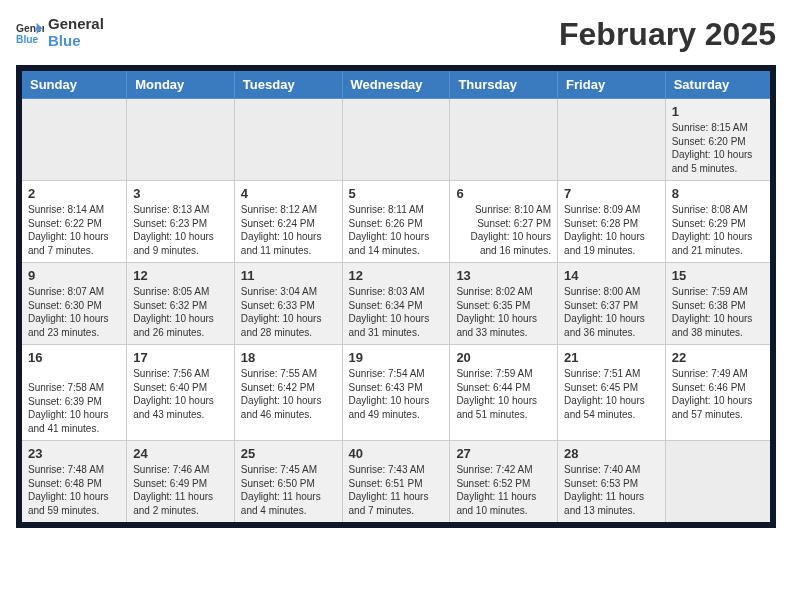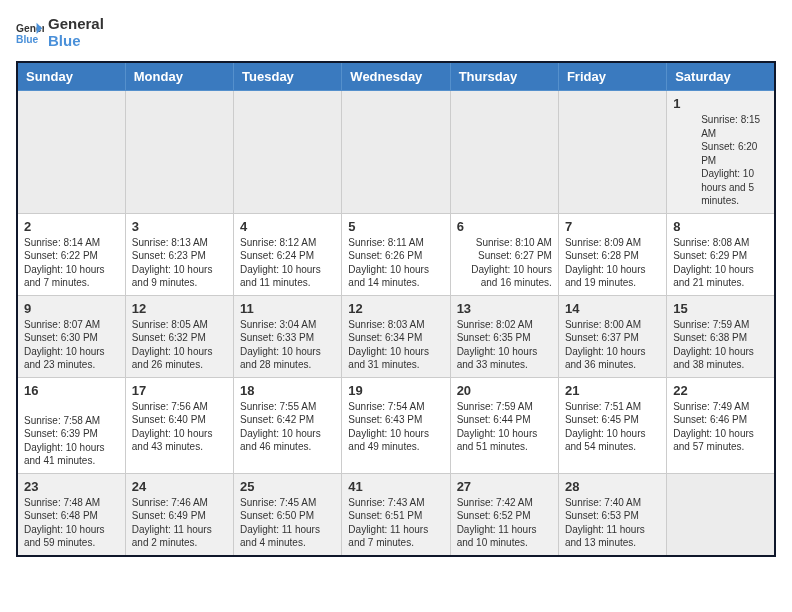--- a/index.html
+++ b/index.html
@@ -33,21 +33,21 @@
       font-weight: bold;
       color: #333;
     }
     .location {
       font-size: 16px;
       color: #555;
     }
     .calendar {
       width: 100%;
       border-collapse: collapse;
-      border: 2px solid #0f172a;
+      border: 6px solid #0f172a;
     }
     .calendar th {
       background-color: #3a7abf;
       color: #fff;
       text-align: left;
       padding: 6px 8px;
       font-size: 13px;
       font-weight: bold;
       border: 1px solid #5590cc;
     }
@@ -91,20 +91,21 @@
       <text x="0" y="14" font-size="11" font-weight="bold" fill="#333">General</text>
       <text x="0" y="26" font-size="11" font-weight="bold" fill="#4a90d9">Blue</text>
       <polygon points="22,4 28,10 22,16" fill="#4a90d9"></polygon>
     </svg>
     <div>
       <div style="font-size:15px;font-weight:bold;color:#333;line-height:1.1;">General</div>
       <div style="font-size:15px;font-weight:bold;color:#4a90d9;line-height:1.1;">Blue</div>
     </div>
   </div>
   <div class="title-block">
+    <div class="month-year">February 2025</div>
   </div>
 </div>
 
 <table class="calendar">
   <thead>
     <tr>
     <th>Sunday</th>
         <th>Monday</th>
         <th>Tuesday</th>
         <th>Wednesday</th>
@@ -116,21 +117,21 @@
   <tbody id="calendar-body">
   <tr class="row-shaded">
         <td class="empty" style="height: 80px;"></td>
         <td class="empty" style="height: 80px;"></td>
         <td class="empty" style="height: 80px;"></td>
         <td class="empty" style="height: 80px;"></td>
         <td class="empty" style="height: 80px;"></td>
         <td class="empty" style="height: 80px;"></td>
         <td>
           <span class="day-number">1</span>
-          <div class="cell-info" style="white-space: pre-line; margin-left: 28px;">Sunrise: 8:15 AM
+          <div class="cell-info" style="white-space: pre-line;">Sunrise: 8:15 AM
 Sunset: 6:20 PM
 Daylight: 10 hours and 5 minutes.</div>
         </td>
       </tr>
       <tr>
         <td>
           <span class="day-number">2</span>
           <div class="cell-info" style="white-space: pre-line;">Sunrise: 8:14 AM
 Sunset: 6:22 PM
 Daylight: 10 hours and 7 minutes.</div>
@@ -273,21 +274,21 @@
 Sunset: 6:49 PM
 Daylight: 11 hours and 2 minutes.</div>
         </td>
         <td>
           <span class="day-number">25</span>
           <div class="cell-info" style="white-space: pre-line;">Sunrise: 7:45 AM
 Sunset: 6:50 PM
 Daylight: 11 hours and 4 minutes.</div>
         </td>
         <td>
-          <span class="day-number">41</span>
+          <span class="day-number">40</span>
           <div class="cell-info" style="white-space: pre-line;">Sunrise: 7:43 AM
 Sunset: 6:51 PM
 Daylight: 11 hours and 7 minutes.</div>
         </td>
         <td>
           <span class="day-number">27</span>
           <div class="cell-info" style="white-space: pre-line;">Sunrise: 7:42 AM
 Sunset: 6:52 PM
 Daylight: 11 hours and 10 minutes.</div>
         </td>

